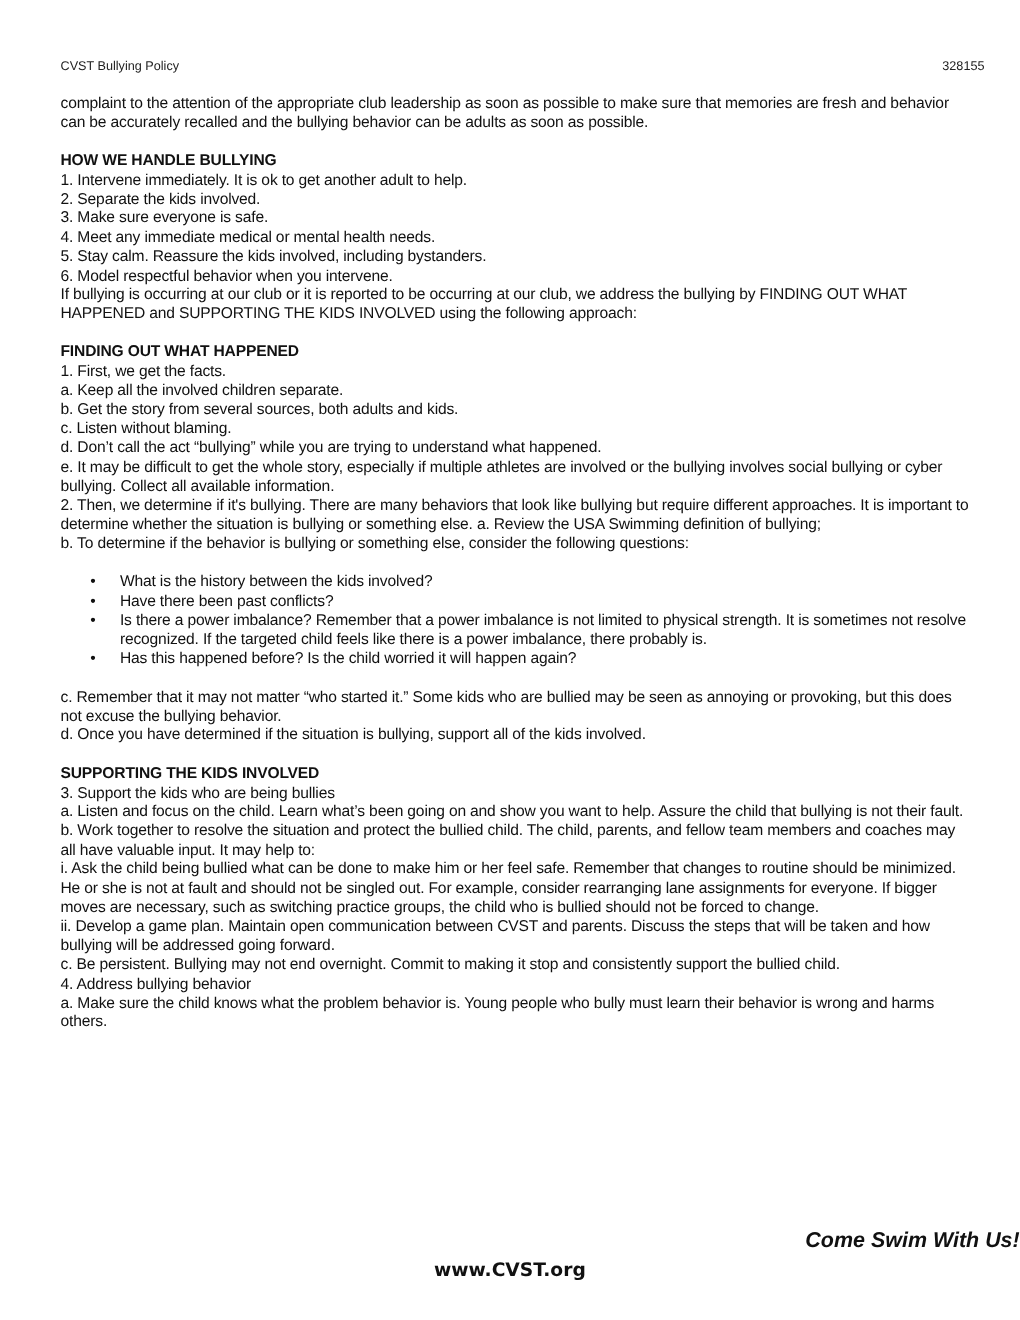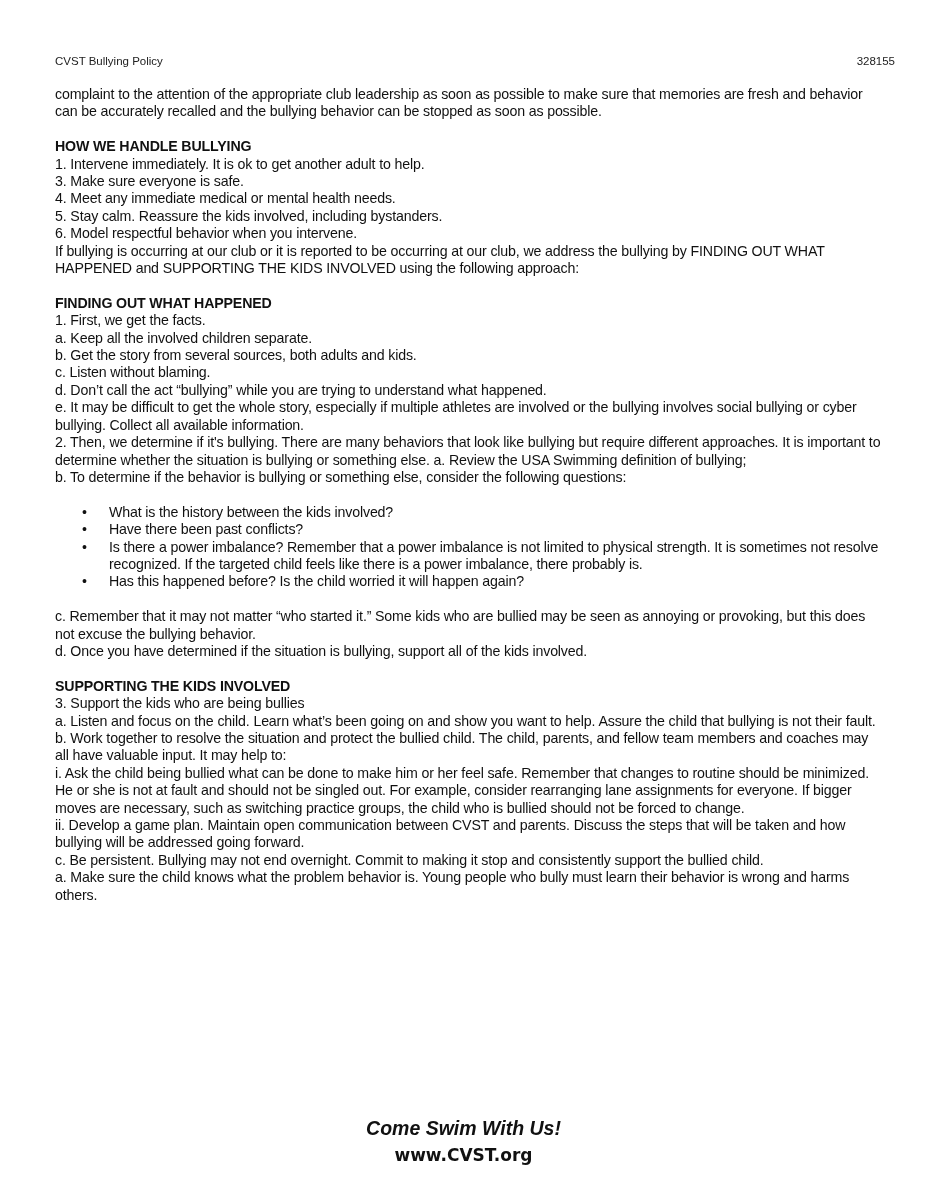--- a/index.html
+++ b/index.html
@@ -9,38 +9,39 @@
     .hdr-left { left: 55px; }
     .hdr-right { right: 54px; }
     .body { position: absolute; left: 55px; top: 86px; width: 830px; font-family: "Liberation Sans", sans-serif; font-size: 14.2px; line-height: 17.4px; color: #111; letter-spacing: -0.15px; }
     .body p { margin: 0; }
     .gap { height: 17.4px; }
     .h { font-weight: bold; }
     ul.bullets { list-style: none; margin: 0; padding: 0; }
     ul.bullets li { position: relative; padding-left: 54px; }
     ul.bullets li .dot { position: absolute; left: 27px; top: 0; }
     .footer { position: absolute; left: 0; width: 927px; text-align: center; }
-    .slogan { top: 1117px; font-family: "Liberation Sans", sans-serif; font-size: 19.5px; font-weight: bold; font-style: italic; color: #111; }
+    .slogan { top: 1117px; font-family: "Liberation Sans", sans-serif; font-size: 19.5px; font-weight: bold; font-style: italic; color: #111; text-align: right; }
     .url { top: 1145px; font-family: "DejaVu Sans", sans-serif; font-size: 17px; font-weight: bold; color: #111; }
   </style>
 </head>
 <body>
 
 <div class="page">
 
   <div class="hdr hdr-left">CVST Bullying Policy</div>
   <div class="hdr hdr-right">328155</div>
 
   <div class="body">
 
-    <p>complaint to the attention of the appropriate club leadership as soon as possible to make sure that memories are fresh and behavior can be accurately recalled and the bullying behavior can be stopped as soon as possible.</p>
+    <p>complaint to the attention of the appropriate club leadership as soon as possible to make sure that memories are fresh and behavior can be accurately recalled and the bullying behavior can be adults as soon as possible.</p>
     <div class="gap"></div>
 
     <p class="h">HOW WE HANDLE BULLYING</p>
     <p>1. Intervene immediately. It is ok to get another adult to help.</p>
+    <p>2. Separate the kids involved.</p>
     <p>3. Make sure everyone is safe.</p>
     <p>4. Meet any immediate medical or mental health needs.</p>
     <p>5. Stay calm. Reassure the kids involved, including bystanders.</p>
     <p>6. Model respectful behavior when you intervene.</p>
     <p>If bullying is occurring at our club or it is reported to be occurring at our club, we address the bullying by FINDING OUT WHAT HAPPENED and SUPPORTING THE KIDS INVOLVED using the following approach:</p>
     <div class="gap"></div>
 
     <p class="h">FINDING OUT WHAT HAPPENED</p>
     <p>1. First, we get the facts.</p>
     <p>a. Keep all the involved children separate.</p>
@@ -76,19 +77,20 @@
     <p>d. Once you have determined if the situation is bullying, support all of the kids involved.</p>
     <div class="gap"></div>
 
     <p class="h">SUPPORTING THE KIDS INVOLVED</p>
     <p>3. Support the kids who are being bullies</p>
     <p>a. Listen and focus on the child. Learn what’s been going on and show you want to help. Assure the child that bullying is not their fault.</p>
     <p>b. Work together to resolve the situation and protect the bullied child. The child, parents, and fellow team members and coaches may all have valuable input. It may help to:</p>
     <p>i. Ask the child being bullied what can be done to make him or her feel safe. Remember that changes to routine should be minimized. He or she is not at fault and should not be singled out. For example, consider rearranging lane assignments for everyone. If bigger moves are necessary, such as switching practice groups, the child who is bullied should not be forced to change.</p>
     <p>ii. Develop a game plan. Maintain open communication between CVST and parents. Discuss the steps that will be taken and how bullying will be addressed going forward.</p>
     <p>c. Be persistent. Bullying may not end overnight. Commit to making it stop and consistently support the bullied child.</p>
+    <p>4. Address bullying behavior</p>
     <p>a. Make sure the child knows what the problem behavior is. Young people who bully must learn their behavior is wrong and harms others.</p>
   </div>
 
   <div class="footer slogan">Come Swim With Us!</div>
   <div class="footer url">www.CVST.org</div>
 
 </div>
 
 </body></html>

